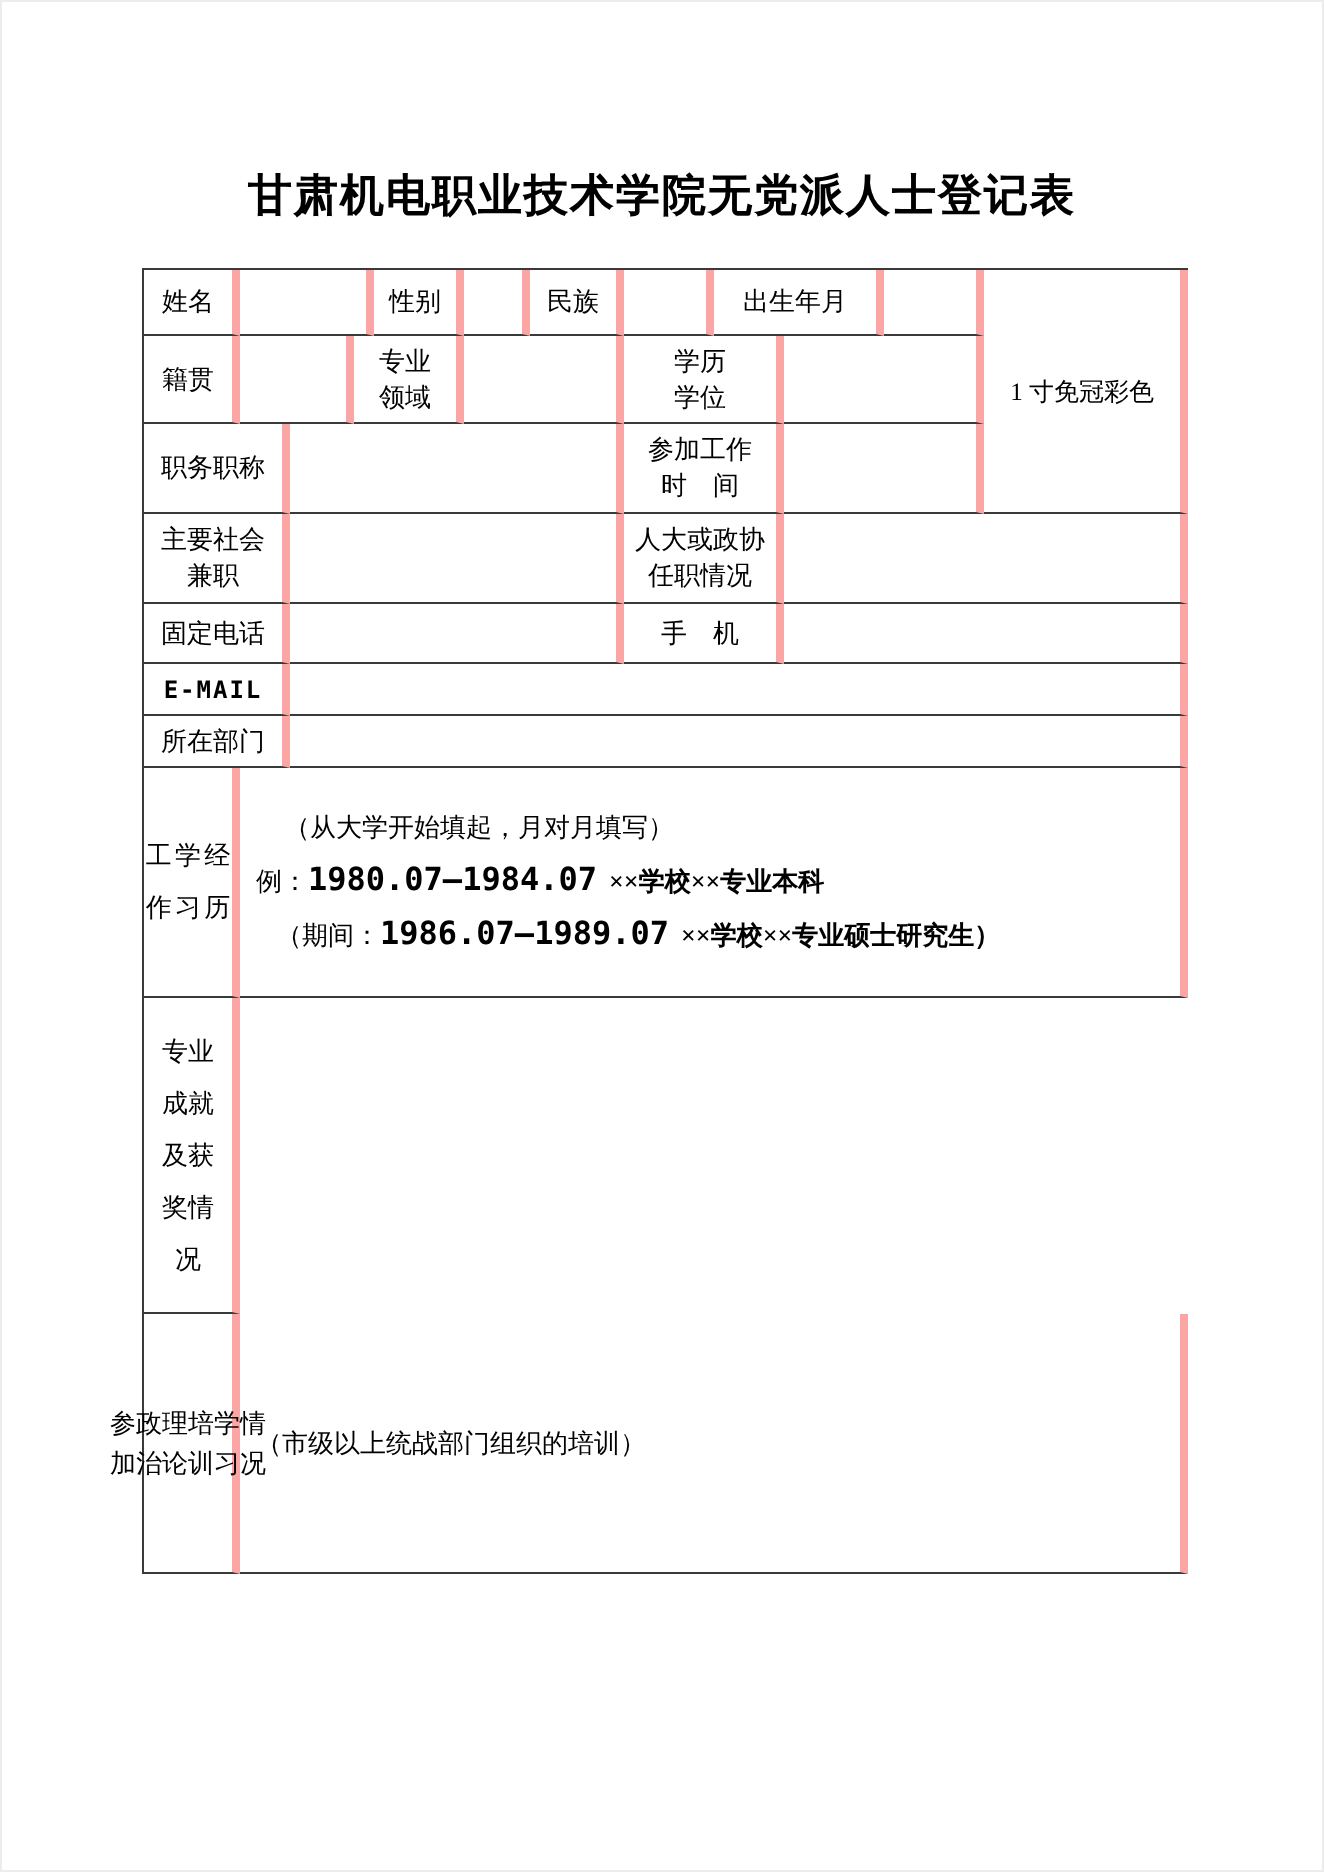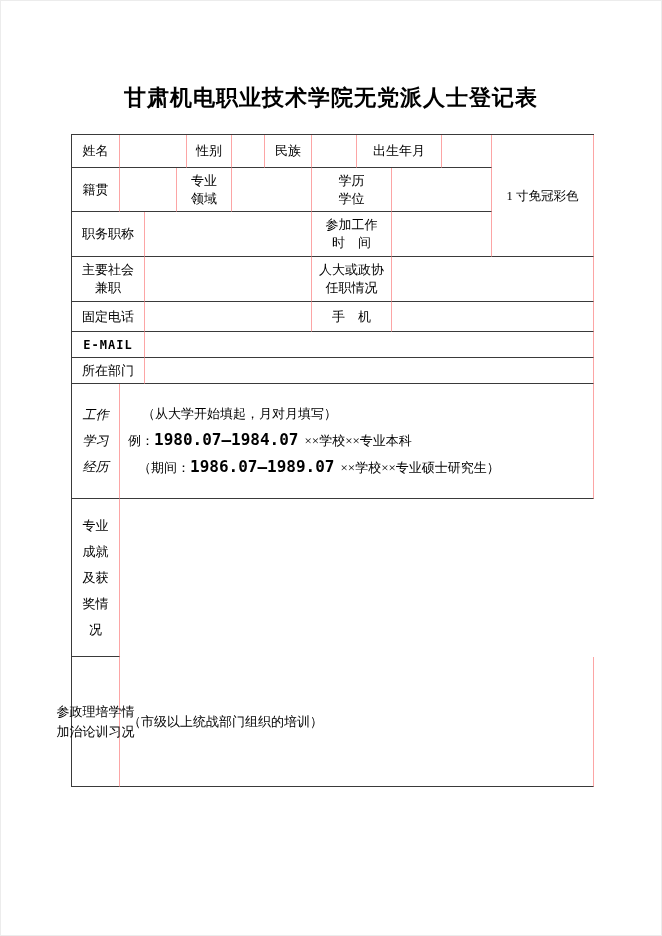--- a/index.html
+++ b/index.html
@@ -16,41 +16,41 @@
     font-family:"Liberation Sans","DejaVu Sans",sans-serif;
   }
   .grid {
     position:absolute; left:70px; top:133px; width:523px; height:653px;
     display:grid;
     grid-template-columns:48px 25px 32px 10px 45px 33px 47px 45px 35px 50px 50px 102px;
     grid-template-rows:33px 44px 45px 45px 30px 26px 26px 115px 158px 130px;
     border-top:1px solid #3a3a3a; border-left:1px solid #3a3a3a;
   }
   .cell {
-    border-right:1px solid #fca5a5; border-bottom:1px solid #3a3a3a;
+    border-right:4px solid #fca5a5; border-bottom:1px solid #3a3a3a;
     display:flex; align-items:center; justify-content:center;
     font-size:13px; line-height:18px; text-align:center;
   }
   .v { flex-direction:column; }
-  .vlab3 { flex-direction:column; line-height:26px;font-style:italic; }
+  .vlab3 { flex-direction:row; line-height:26px; }
   .vlab5 { flex-direction:column; line-height:26px; }
   .vlab6 { flex-direction:row; line-height:20px; }
   .content {
     flex-direction:column; align-items:flex-start; justify-content:center;
     padding:4px 8px; text-align:center;
   }
   .wline { line-height:26px; white-space:nowrap; }
   .ind1 { padding-left:14px; }
   .ind3 { padding-left:30px; }
   .ind4 { padding-left:10px; }
   .dates {
     font-weight:bold; font-size:16px;
     font-family:"DejaVu Sans Mono","Liberation Mono",monospace;
   }
-  .rest { margin-left:6px; }
+  .rest { margin-left:6px;font-weight:bold; }
   .email-label {
     font-weight:bold; font-size:12px; letter-spacing:1px;
     font-family:"DejaVu Sans Mono","Liberation Mono",monospace;
   }
   .photo-note { font-size:12.5px; }
 </style>
 </head>
 <body>
 
 <div class="page">

